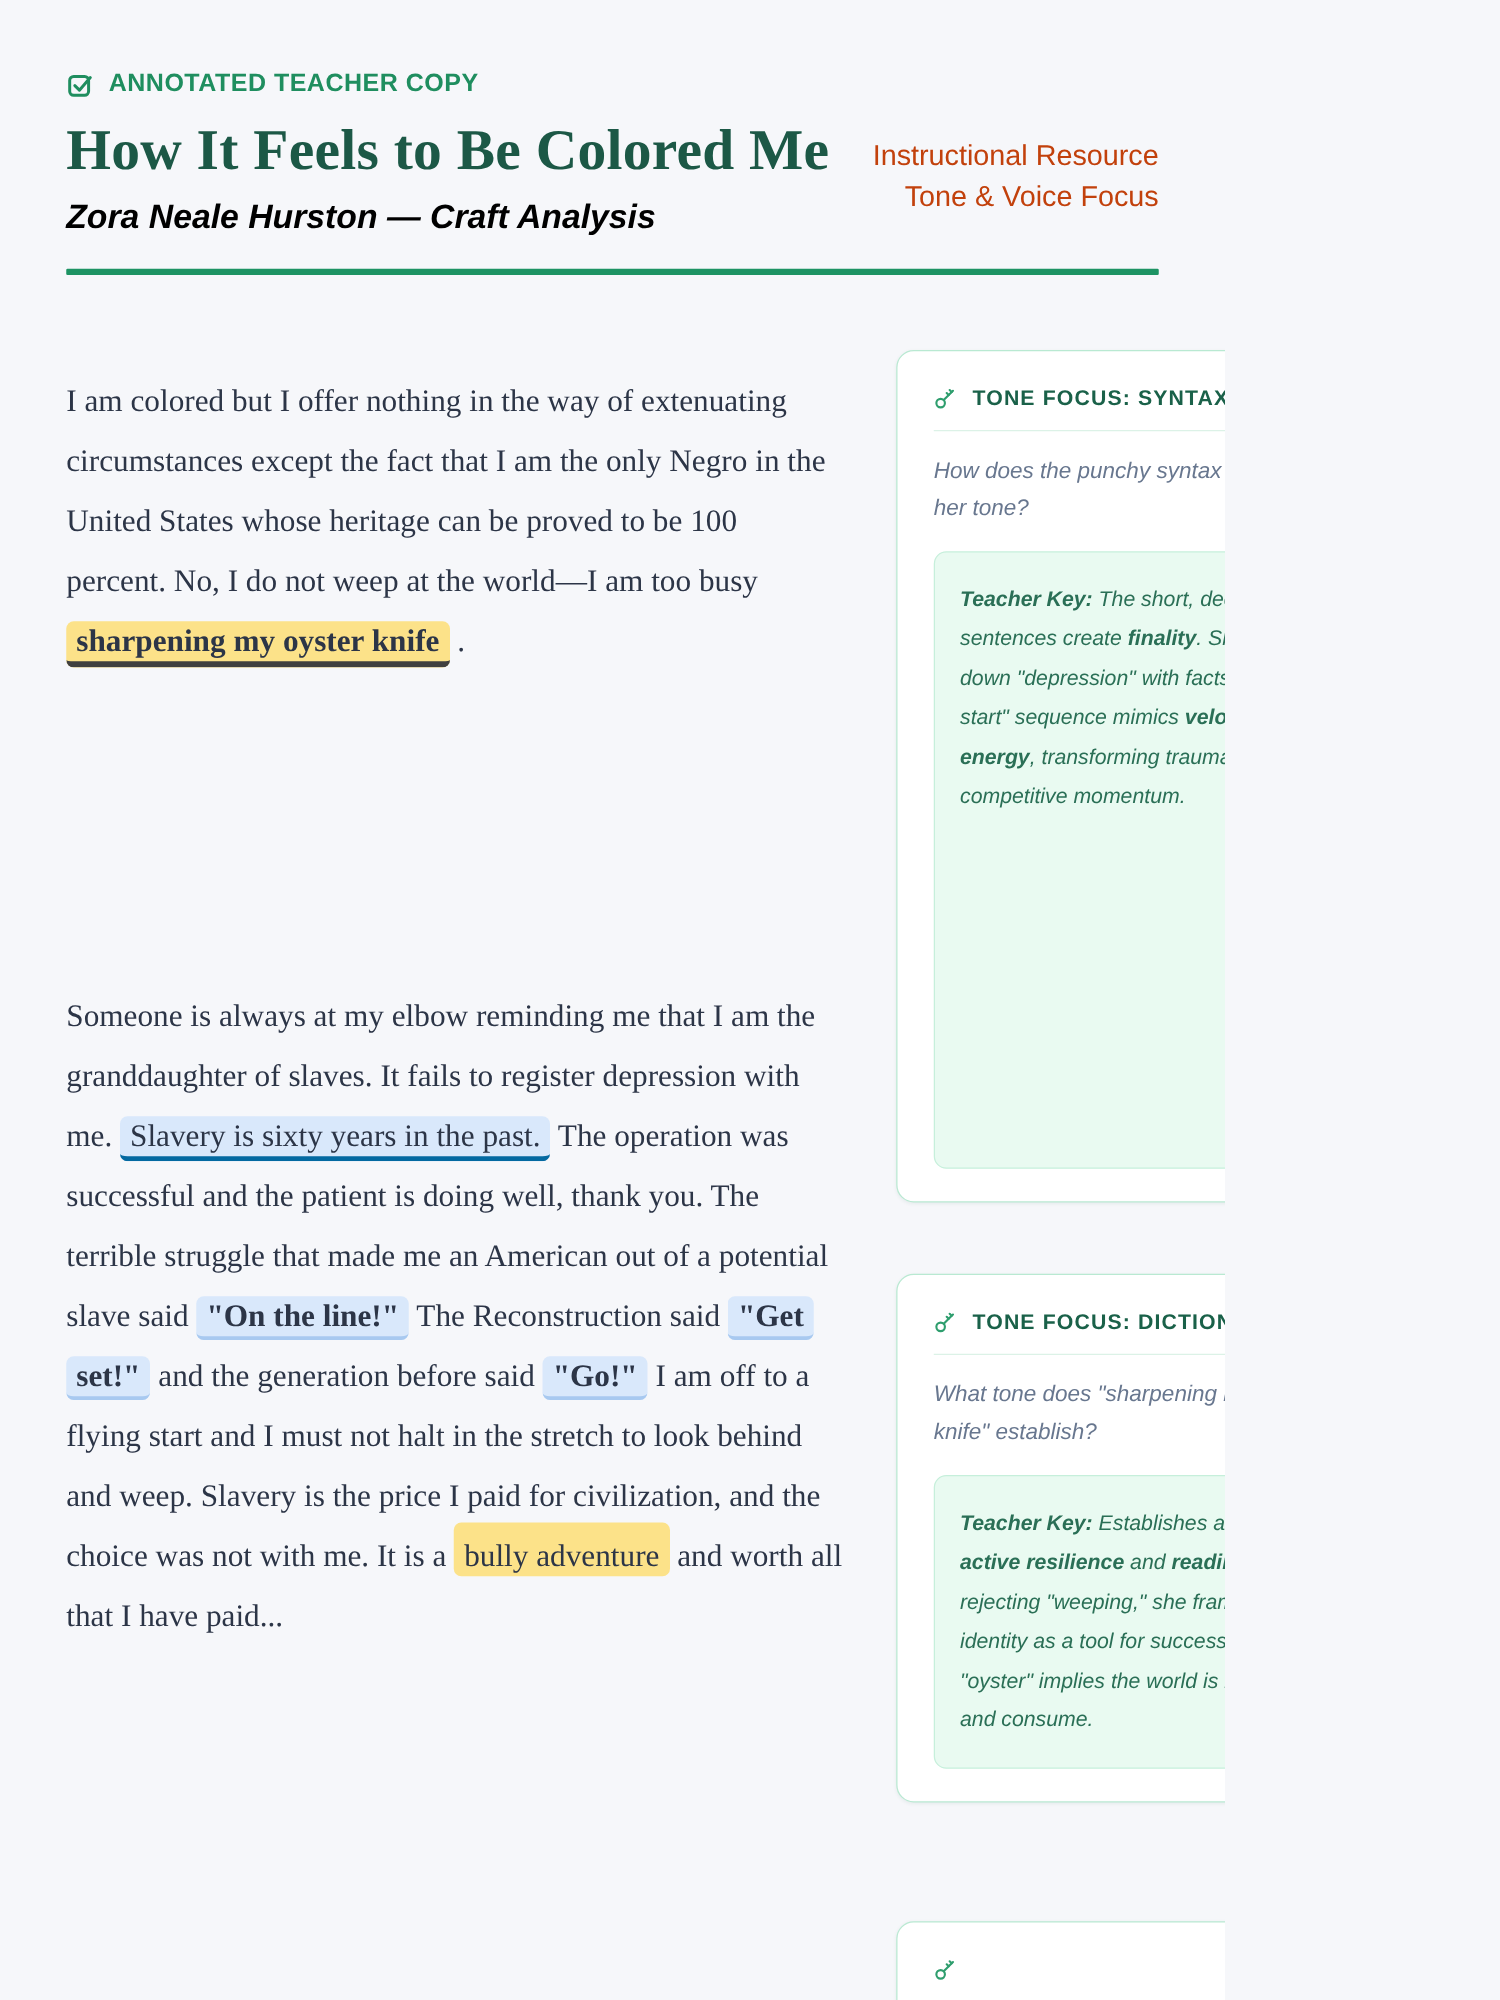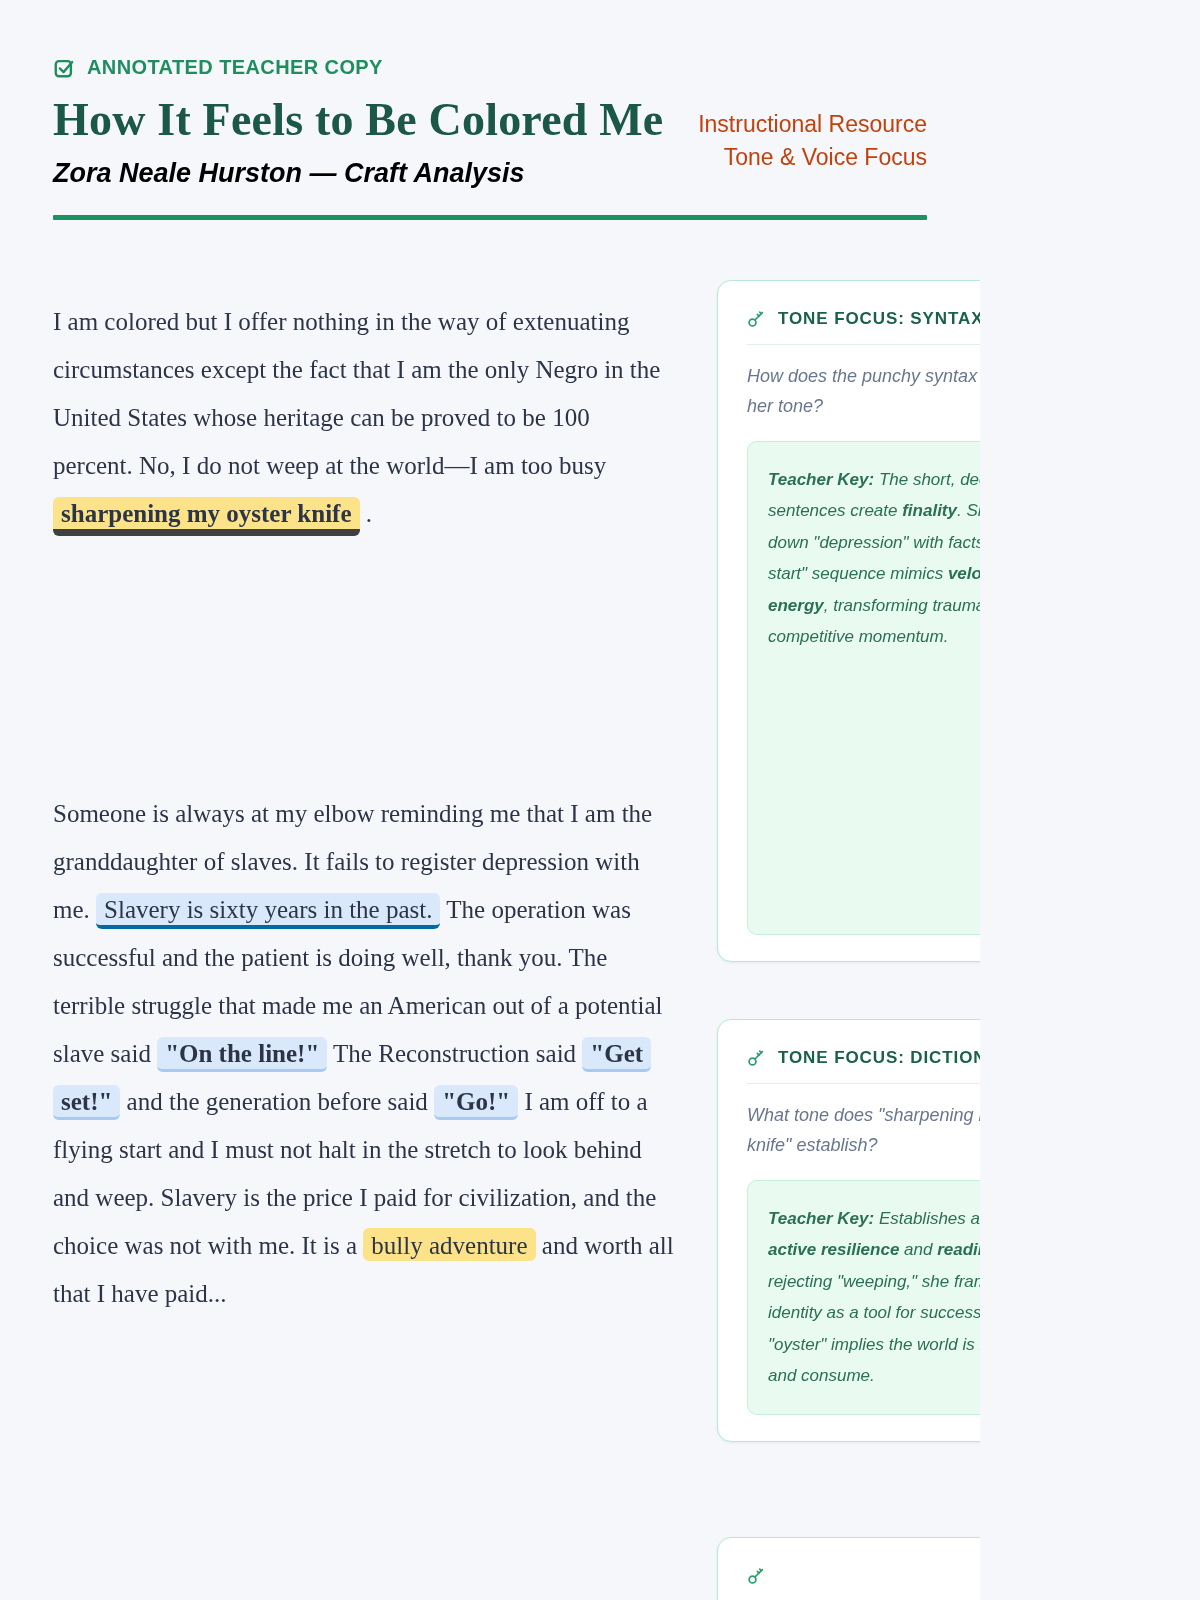--- a/index.html
+++ b/index.html
@@ -39,25 +39,25 @@
   .cards-col { width:410px; flex:none; padding-top:60px; }
 
   
   .passage {
     font-family:"Liberation Serif", serif;
     font-size:25px; line-height:48px; color:#2c3547;
   }
   .passage + .passage { margin-top:252px; }
   .passage span { -webkit-box-decoration-break:clone; box-decoration-break:clone; }
   .seg-hl-yellow {
-    background:#fce289; padding:4px 8px 2px; border-radius:6px;
+    background:#fce289; padding:14px 8px 2px; border-radius:6px;
   }
   .seg-hl-yellow-rule {
     background:#fce289; padding:3px 8px 2px; border-radius:6px;
-    border-bottom:7px solid #404040; font-weight:700;
+    border-bottom:5px solid #404040; font-weight:700;
   }
   .seg-hl-blue {
     background:#d9e8fb; padding:3px 8px 2px; border-radius:6px;
     border-bottom:4px solid #0369a1;
   }
   .seg-hl-blue-b {
     background:#d9e8fb; padding:3px 8px 2px; border-radius:6px;
     border-bottom:3px solid #a8c9f0; font-weight:700;
   }
   .seg-b { font-weight:700; }

